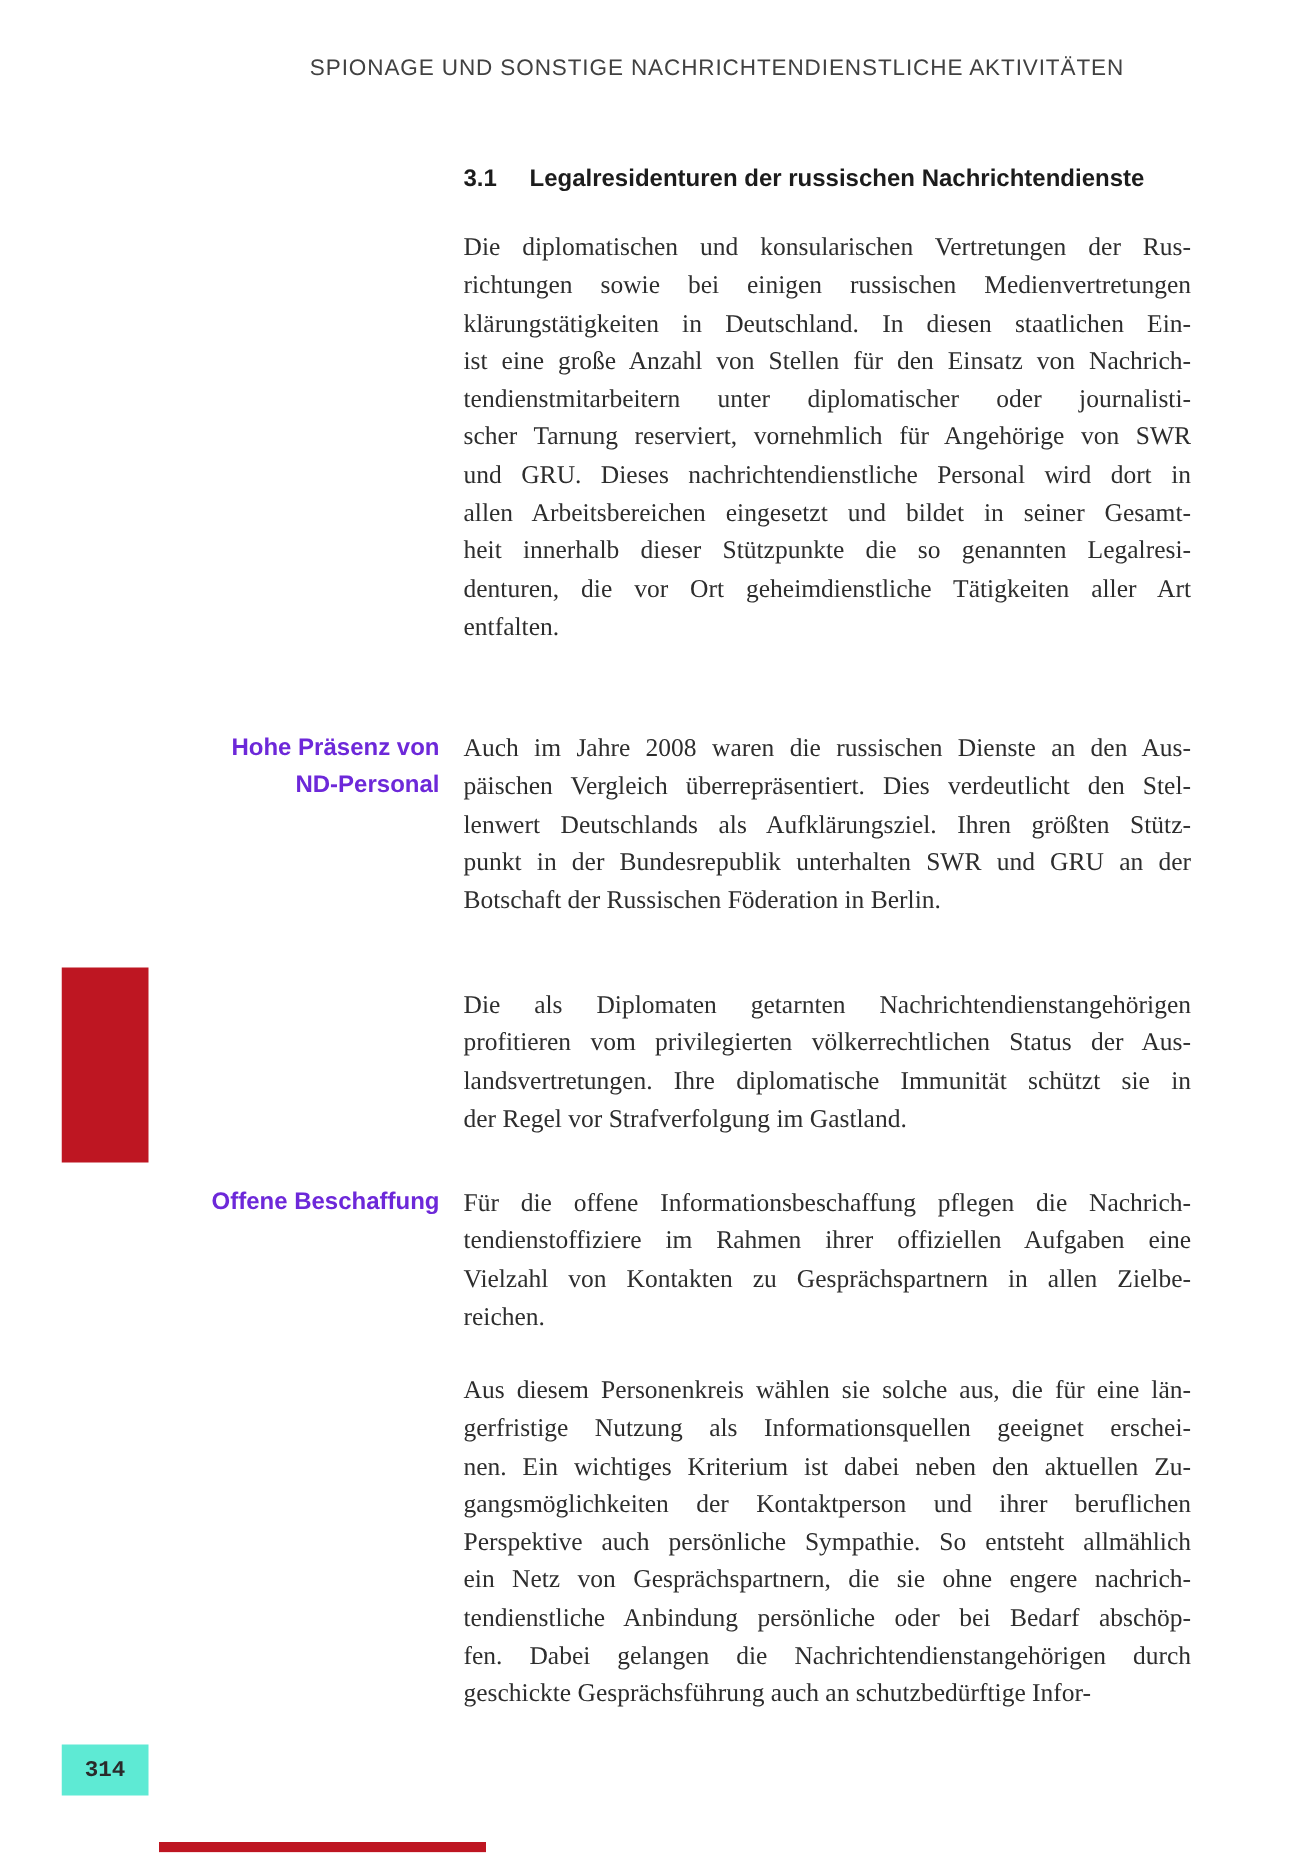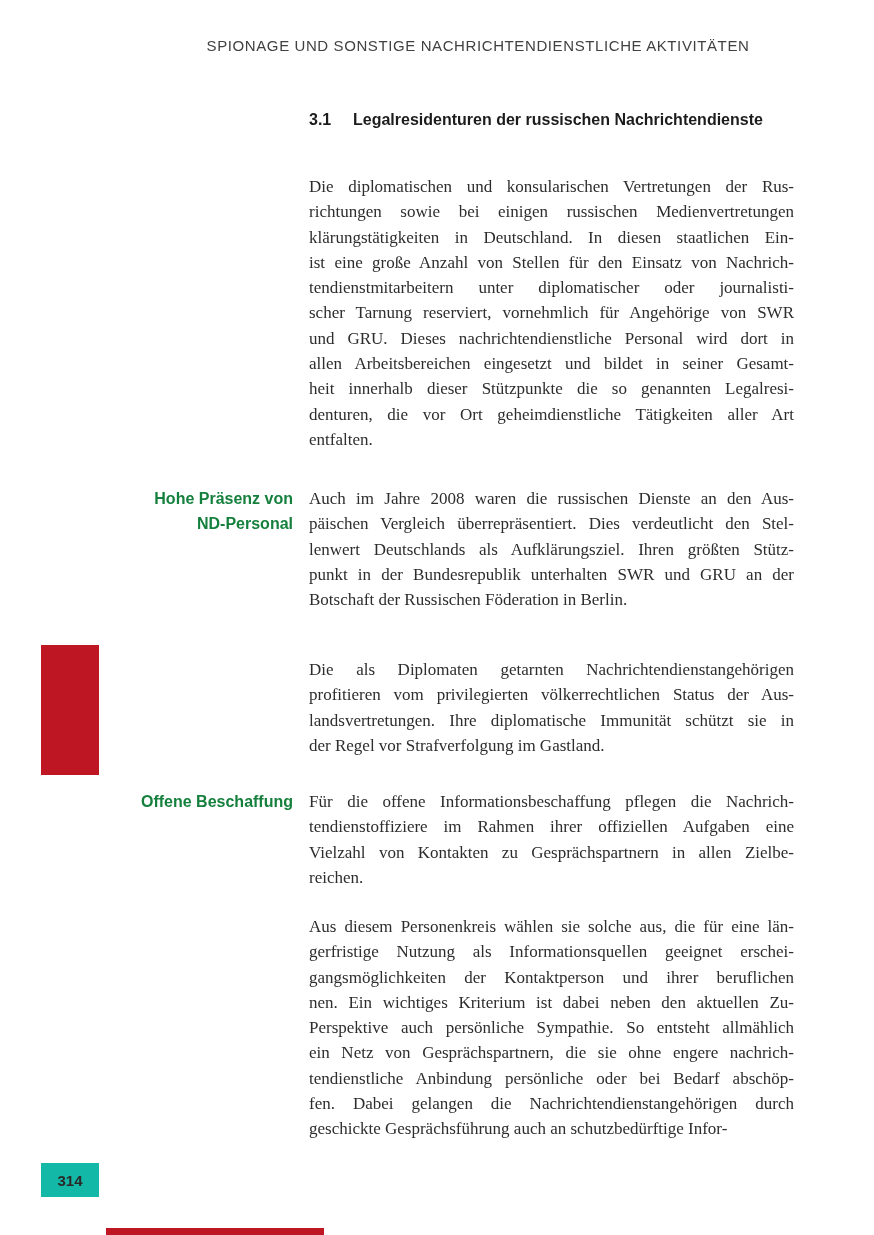--- a/index.html
+++ b/index.html
@@ -29,52 +29,52 @@
   .para{
     position:absolute;left:268px;width:485px;
     font-size:17px;line-height:25.3px;color:#2d2d2d;
   }
   .para .line{text-align:justify;text-align-last:justify;white-space:normal;}
   .para .line.last{text-align-last:left;}
   .margin-note{
     position:absolute;left:0;width:252px;
     font-family:"Liberation Sans", sans-serif;
     font-weight:bold;font-size:16px;line-height:25.3px;
-    color:#15803d;text-align:right;
+    color:#6d28d9;text-align:right;
   }
   .margin-note .line{text-align:right;}
   .thumb-index{
     position:absolute;left:0;top:645px;width:58px;height:130px;
     background:#be1622;
   }
   .page-number-box{
     position:absolute;left:0;top:1163px;width:58px;height:34px;
-    background:#14b8a6;
+    background:#5eead4;
     display:flex;align-items:center;justify-content:center;
-    font-family:Liberation Sans, sans-serif;
+    font-family:Liberation Mono, monospace;
     font-weight:bold;font-size:15px;color:#2a2a2a;
   }
   .footer-bar{
     position:absolute;left:65px;bottom:0;width:218px;height:7px;
     background:#be1622;
   }
 </style>
 </head>
 <body>
 
 <div id="page">
 
   <div class="running-head">SPIONAGE UND SONSTIGE NACHRICHTENDIENSTLICHE AKTIVITÄTEN</div>
 
   <div class="section-heading">
     <span class="num">3.1</span>
     <span class="title">Legalresidenturen der russischen Nachrichtendienste</span>
   </div>
 
-  <div class="para" style="top:174px;">
+  <div class="para" style="top:152px;">
       <div class="line">Die diplomatischen und konsularischen Vertretungen der Rus-</div>
       <div class="line">richtungen sowie bei einigen russischen Medienvertretungen</div>
       <div class="line">klärungstätigkeiten in Deutschland. In diesen staatlichen Ein-</div>
       <div class="line">ist eine große Anzahl von Stellen für den Einsatz von Nachrich-</div>
       <div class="line">tendienstmitarbeitern unter diplomatischer oder journalisti-</div>
       <div class="line">scher Tarnung reserviert, vornehmlich für Angehörige von SWR</div>
       <div class="line">und GRU. Dieses nachrichtendienstliche Personal wird dort in</div>
       <div class="line">allen Arbeitsbereichen eingesetzt und bildet in seiner Gesamt-</div>
       <div class="line">heit innerhalb dieser Stützpunkte die so genannten Legalresi-</div>
       <div class="line">denturen, die vor Ort geheimdienstliche Tätigkeiten aller Art</div>
@@ -110,22 +110,22 @@
   <div class="para" style="top:789px;">
       <div class="line">Für die offene Informationsbeschaffung pflegen die Nachrich-</div>
       <div class="line">tendienstoffiziere im Rahmen ihrer offiziellen Aufgaben eine</div>
       <div class="line">Vielzahl von Kontakten zu Gesprächspartnern in allen Zielbe-</div>
       <div class="line last">reichen.</div>
     </div>
 
   <div class="para" style="top:914px;">
       <div class="line">Aus diesem Personenkreis wählen sie solche aus, die für eine län-</div>
       <div class="line">gerfristige Nutzung als Informationsquellen geeignet erschei-</div>
+      <div class="line">nen. Ein wichtiges Kriterium ist dabei neben den aktuellen Zu-</div>
       <div class="line">gangsmöglichkeiten der Kontaktperson und ihrer beruflichen</div>
-      <div class="line">nen. Ein wichtiges Kriterium ist dabei neben den aktuellen Zu-</div>
       <div class="line">Perspektive auch persönliche Sympathie. So entsteht allmählich</div>
       <div class="line">ein Netz von Gesprächspartnern, die sie ohne engere nachrich-</div>
       <div class="line">tendienstliche Anbindung persönliche oder bei Bedarf abschöp-</div>
       <div class="line">fen. Dabei gelangen die Nachrichtendienstangehörigen durch</div>
       <div class="line last">geschickte Gesprächsführung auch an schutzbedürftige Infor-</div>
     </div>
 
   <div class="page-number-box">
     <span>314</span>
   </div>

